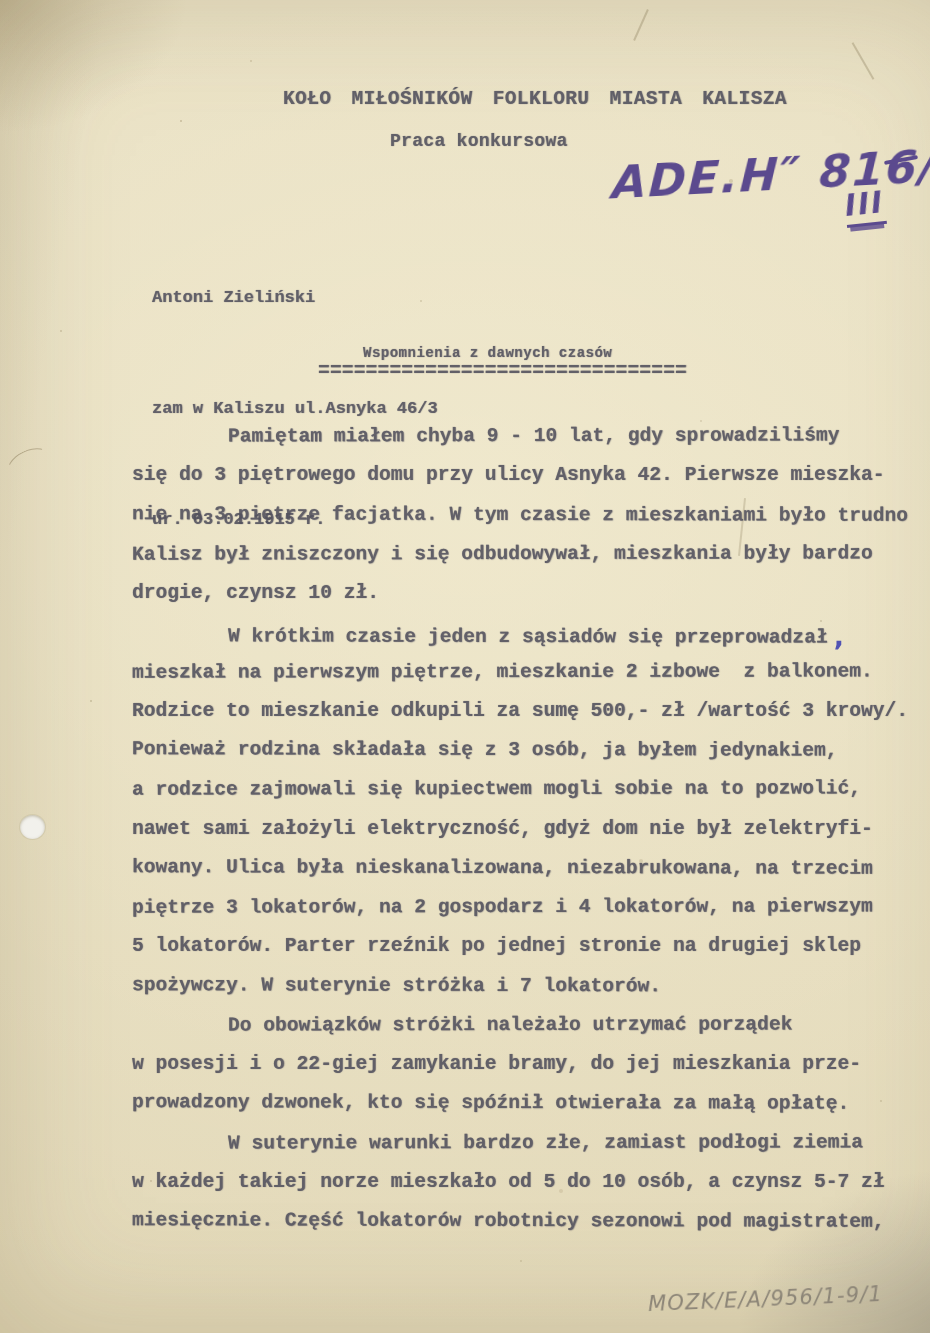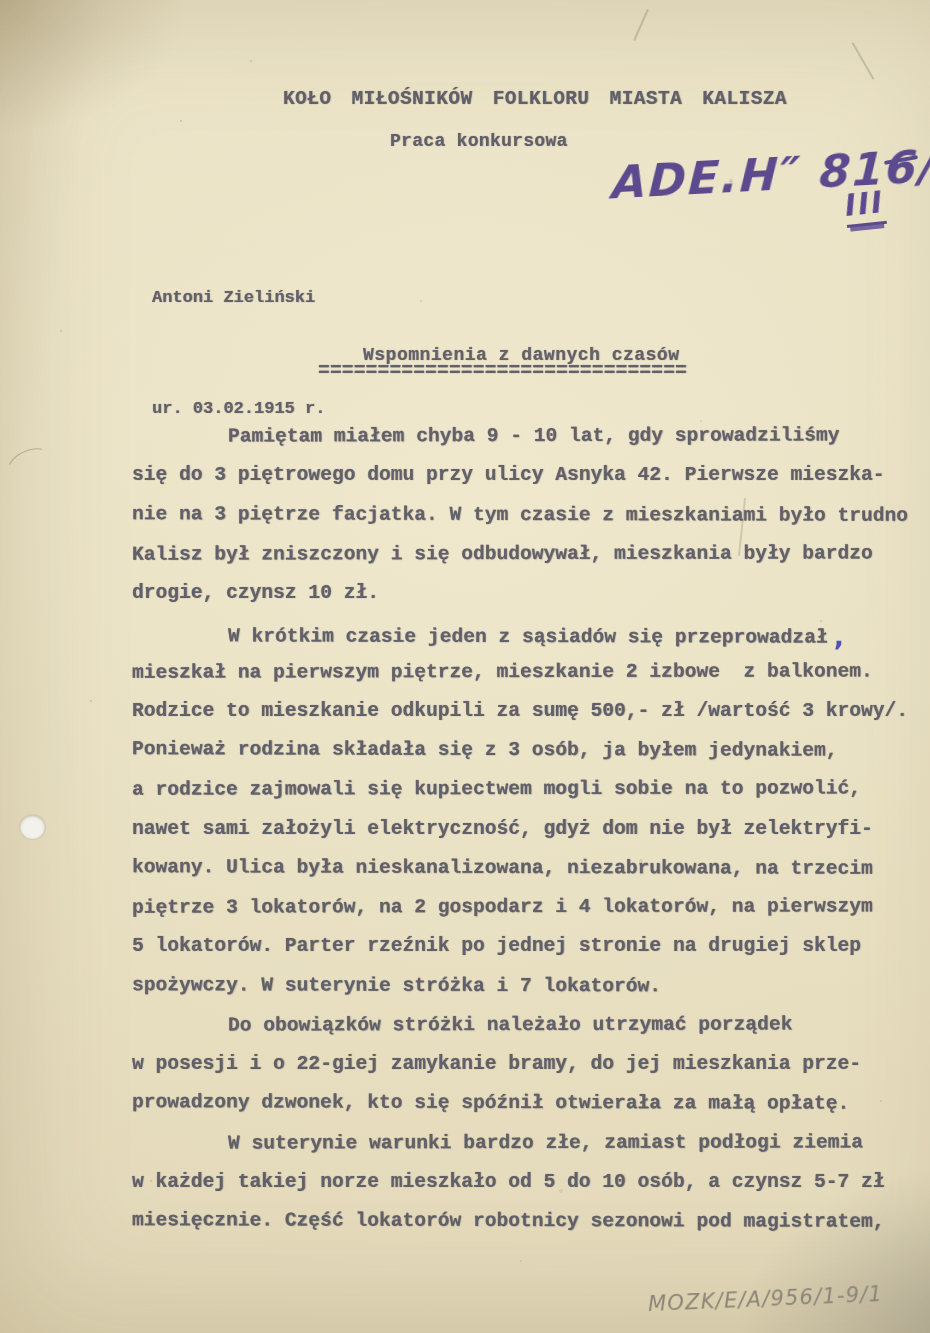--- a/index.html
+++ b/index.html
@@ -20,21 +20,21 @@
     font-weight:700;
     text-shadow:0.6px 0.4px 1.1px rgba(74,72,90,.55), -0.3px -0.2px .8px rgba(74,72,90,.3);
     filter:blur(.33px);
     opacity:.9;
     white-space:pre;
   }
   .abs{position:absolute;}
   .header1{left:283px;top:88px;font-size:19.5px;word-spacing:8px;letter-spacing:.4px;}
   .header2{left:390px;top:131px;font-size:18px;letter-spacing:.3px;}
   .author{left:152px;top:205px;font-size:17px;line-height:37px;}
-  .title{left:363px;top:345px;font-size:18px;letter-spacing:.5px;}
+  .title{left:363px;top:345px;font-size:14px;letter-spacing:.5px;}
   .title-underline{left:318px;top:360px;font-size:19.5px;letter-spacing:.2px;}
   .memoir{left:132px;top:417px;width:795px;font-size:19.6px;line-height:39.25px;}
   .line{white-space:pre;height:39.25px;}
   .line.first{padding-left:96px;}
   .line:nth-child(3n){transform:rotate(.12deg);}
   .line:nth-child(3n+1){transform:rotate(-.1deg);}
   .ink-comma{
     color:#4144b2;font-family:"DejaVu Sans",sans-serif;font-weight:700;
     font-size:27px;filter:none;text-shadow:none;position:relative;top:3px;left:6px;
   }
@@ -94,20 +94,21 @@
   <div class="abs typewriter header1">KOŁO MIŁOŚNIKÓW FOLKLORU MIASTA KALISZA</div>
 
   <div class="abs typewriter header2">Praca konkursowa</div>
 
   <div class="abs hand hand-main">ADE.H″ 816/</div>
   <div class="abs hand-dash"></div>
   <div class="abs hand hand-denominator">III</div>
 
   <div class="abs typewriter author">
     <div>Antoni Zieliński</div>
+    <div>zam w Kaliszu ul.Asnyka 46/3</div>
     <div>ur. 03.02.1915 r.</div>
   </div>
 
   <div class="abs typewriter title">Wspomnienia z dawnych czasów</div>
   <div class="abs typewriter title-underline">===============================</div>
 
   <div id="body-text" class="abs typewriter memoir"><div class="line first">Pamiętam miałem chyba 9 - 10 lat, gdy sprowadziliśmy</div><div class="line">się do 3 piętrowego domu przy ulicy Asnyka 42. Pierwsze mieszka-</div><div class="line">nie na 3 piętrze facjatka. W tym czasie z mieszkaniami było trudno</div><div class="line">Kalisz był zniszczony i się odbudowywał, mieszkania były bardzo</div><div class="line">drogie, czynsz 10 zł.</div><div class="line first">W krótkim czasie jeden z sąsiadów się przeprowadzał<span class="ink-comma">,</span></div><div class="line">mieszkał na pierwszym piętrze, mieszkanie 2 izbowe  z balkonem.</div><div class="line">Rodzice to mieszkanie odkupili za sumę 500,- zł /wartość 3 krowy/.</div><div class="line">Ponieważ rodzina składała się z 3 osób, ja byłem jedynakiem,</div><div class="line">a rodzice zajmowali się kupiectwem mogli sobie na to pozwolić,</div><div class="line">nawet sami założyli elektryczność, gdyż dom nie był zelektryfi-</div><div class="line">kowany. Ulica była nieskanalizowana, niezabrukowana, na trzecim</div><div class="line">piętrze 3 lokatorów, na 2 gospodarz i 4 lokatorów, na pierwszym</div><div class="line">5 lokatorów. Parter rzeźnik po jednej stronie na drugiej sklep</div><div class="line">spożywczy. W suterynie stróżka i 7 lokatorów.</div><div class="line first">Do obowiązków stróżki należało utrzymać porządek</div><div class="line">w posesji i o 22-giej zamykanie bramy, do jej mieszkania prze-</div><div class="line">prowadzony dzwonek, kto się spóźnił otwierała za małą opłatę.</div><div class="line first">W suterynie warunki bardzo złe, zamiast podłogi ziemia</div><div class="line">w każdej takiej norze mieszkało od 5 do 10 osób, a czynsz 5-7 zł</div><div class="line">miesięcznie. Część lokatorów robotnicy sezonowi pod magistratem,</div></div>
 
   <div class="abs pencil">MOZK/E/A/956/1-9/1</div>
 

